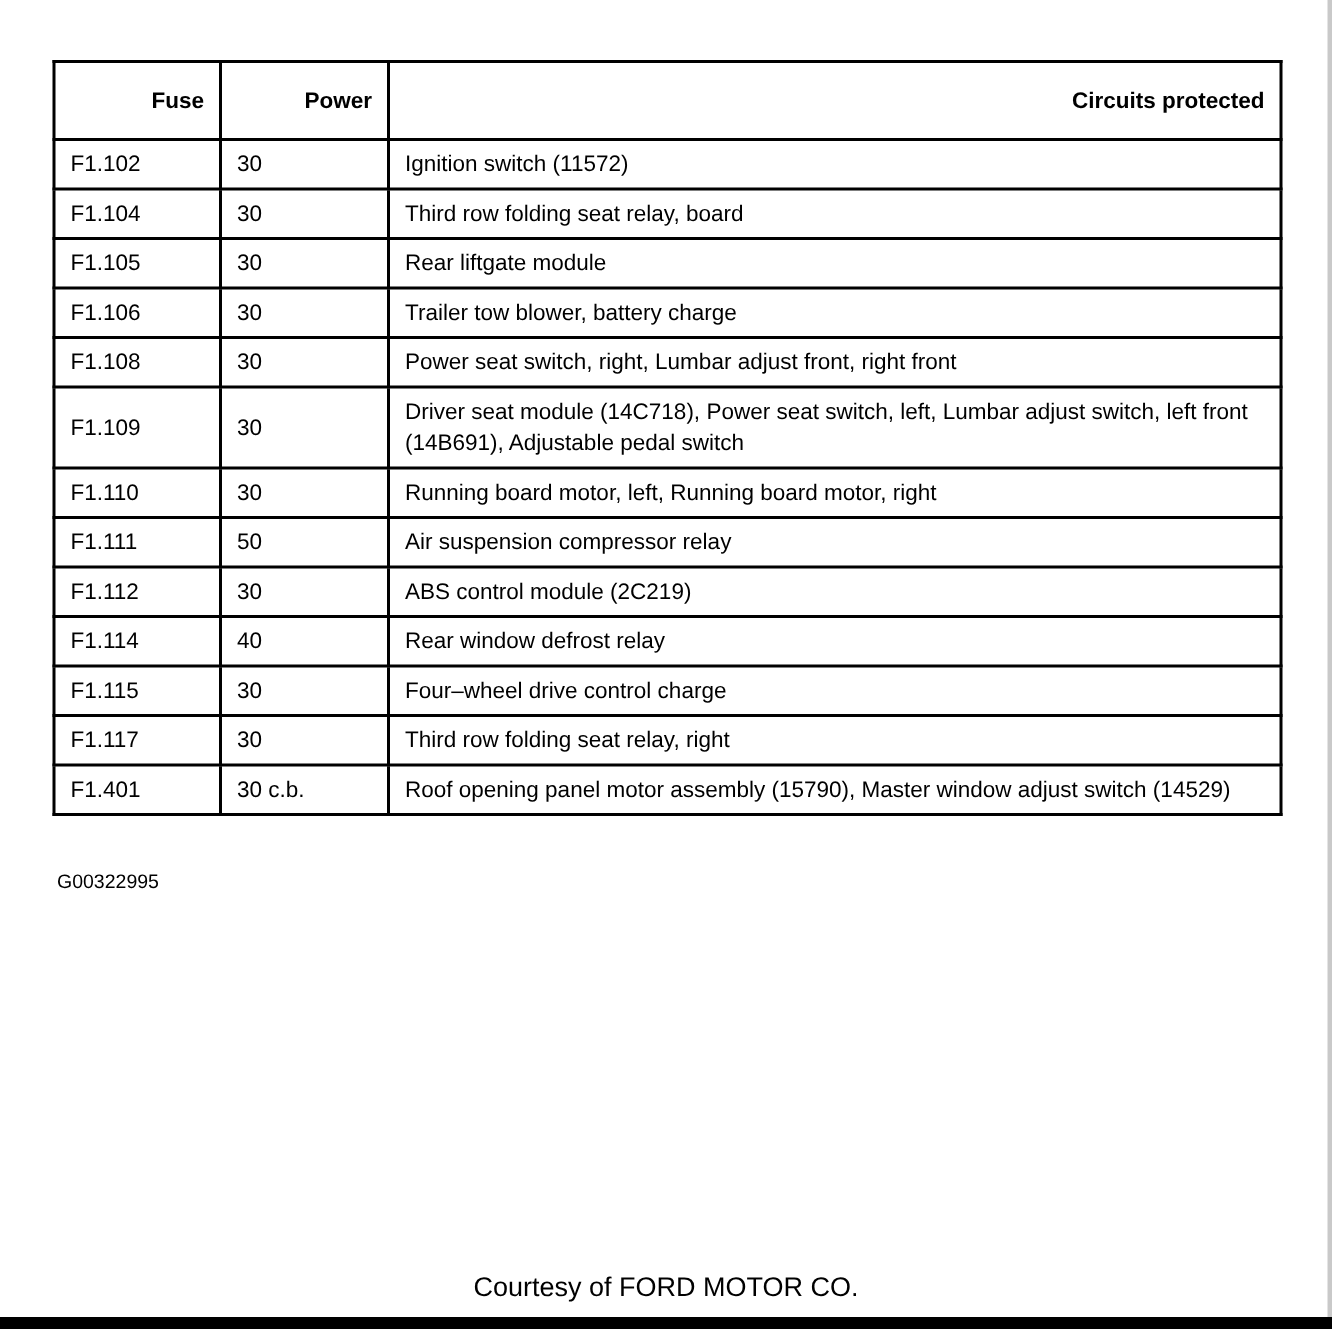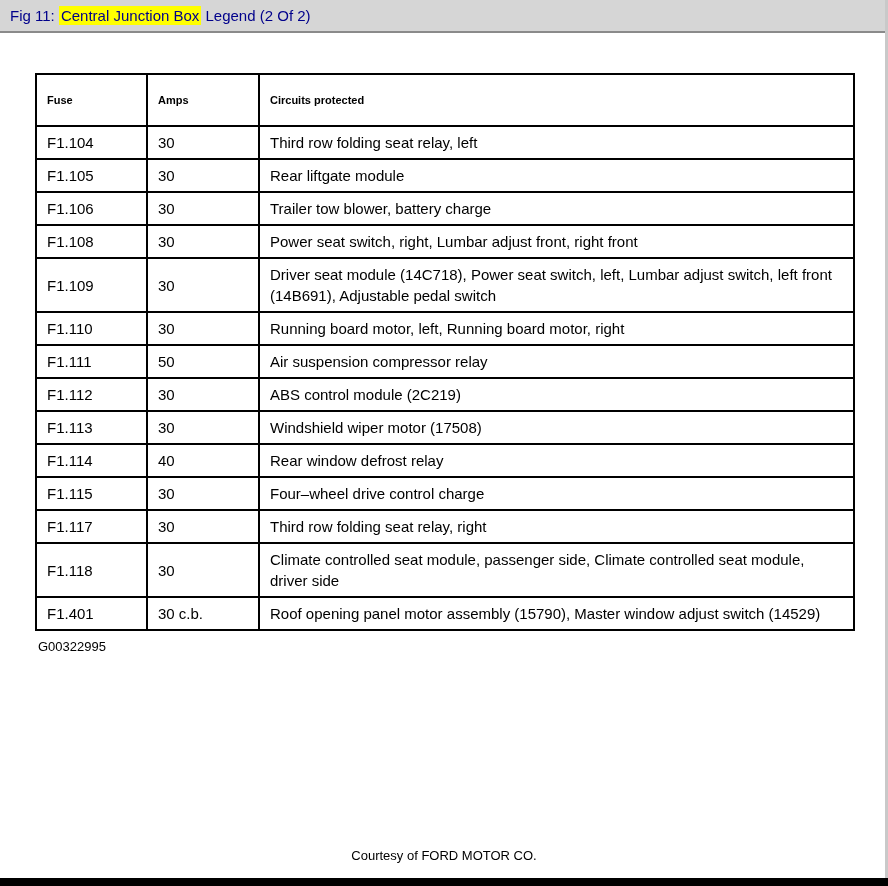--- a/index.html
+++ b/index.html
@@ -43,48 +43,49 @@
   }
   table.fuse-table th,
   table.fuse-table td {
     border: 2px solid #000000;
     vertical-align: middle;
     text-align: left;
   }
   table.fuse-table th {
     height: 52px;
     font-weight: bold;
-    font-size: 11px;
+    font-size: 15px;
     padding: 6px 10px;
     vertical-align: middle;
+    text-align: right;
   }
   table.fuse-table td {
     padding: 5px 10px;
     line-height: 21px;
     height: 32px;
   }
   col.c-fuse { width: 111px; }
   col.c-amps { width: 112px; }
   col.c-circ { width: 595px; }
   td.col-fuse, th.th-fuse { padding-left: 11px; }
   td.col-amps, th.th-amps { padding-left: 16px; }
   td.col-circuit, th.th-circ { padding-left: 25px; padding-right: 18px; margin-top: 23px; }
   .code {
-    margin-top: 8px;
+    margin-top: 36px;
     font-size: 13px;
     color: #000000;
     padding-left: 3px;
   }
   .courtesy {
     position: absolute;
     left: 0;
     right: 0;
     top: 848px;
     text-align: center;
-    font-size: 13px;
+    font-size: 18px;
     color: #000000;
   }
   .right-edge {
     position: absolute;
     top: 0;
     right: 0;
     width: 3px;
     height: 878px;
     background: #c9c9c9;
   }
@@ -95,47 +96,47 @@
     width: 888px;
     height: 8px;
     background: #000000;
   }
 </style>
 </head>
 <body>
 
 <div class="screen">
 
-  <div class="titlebar">
-    <span>
-      <span>Fig 11: </span><mark>Central Junction Box</mark><span> Legend (2 Of 2)</span>
-    </span>
-  </div>
 
   <div class="content">
     <table class="fuse-table">
       <colgroup>
         <col class="c-fuse">
         <col class="c-amps">
         <col class="c-circ">
       </colgroup>
       <thead>
         <tr>
           <th class="th-fuse">Fuse</th>
-          <th class="th-amps">Amps</th>
+          <th class="th-amps">Power</th>
           <th class="th-circ">Circuits protected</th>
         </tr>
       </thead>
       <tbody>
+  <tr>
+    <td class="col-fuse">F1.102</td>
+    <td class="col-amps">30</td>
+    <td class="col-circuit">Ignition switch (11572)</td>
+  </tr>
 
 
   <tr>
     <td class="col-fuse">F1.104</td>
     <td class="col-amps">30</td>
-    <td class="col-circuit">Third row folding seat relay, left</td>
+    <td class="col-circuit">Third row folding seat relay, board</td>
   </tr>
 
   <tr>
     <td class="col-fuse">F1.105</td>
     <td class="col-amps">30</td>
     <td class="col-circuit">Rear liftgate module</td>
   </tr>
 
   <tr>
     <td class="col-fuse">F1.106</td>
@@ -167,50 +168,40 @@
     <td class="col-amps">50</td>
     <td class="col-circuit">Air suspension compressor relay</td>
   </tr>
 
   <tr>
     <td class="col-fuse">F1.112</td>
     <td class="col-amps">30</td>
     <td class="col-circuit">ABS control module (2C219)</td>
   </tr>
 
-  <tr>
-    <td class="col-fuse">F1.113</td>
-    <td class="col-amps">30</td>
-    <td class="col-circuit">Windshield wiper motor (17508)</td>
-  </tr>
 
   <tr>
     <td class="col-fuse">F1.114</td>
     <td class="col-amps">40</td>
     <td class="col-circuit">Rear window defrost relay</td>
   </tr>
 
   <tr>
     <td class="col-fuse">F1.115</td>
     <td class="col-amps">30</td>
     <td class="col-circuit">Four–wheel drive control charge</td>
   </tr>
 
 
   <tr>
     <td class="col-fuse">F1.117</td>
     <td class="col-amps">30</td>
     <td class="col-circuit">Third row folding seat relay, right</td>
   </tr>
 
-  <tr>
-    <td class="col-fuse">F1.118</td>
-    <td class="col-amps">30</td>
-    <td class="col-circuit">Climate controlled seat module, passenger side, Climate controlled seat module, driver side</td>
-  </tr>
 
   <tr>
     <td class="col-fuse">F1.401</td>
     <td class="col-amps">30  c.b.</td>
     <td class="col-circuit">Roof opening panel motor assembly (15790), Master window adjust switch (14529)</td>
   </tr>
 </tbody>
     </table>
 
     <div class="code">G00322995</div>

